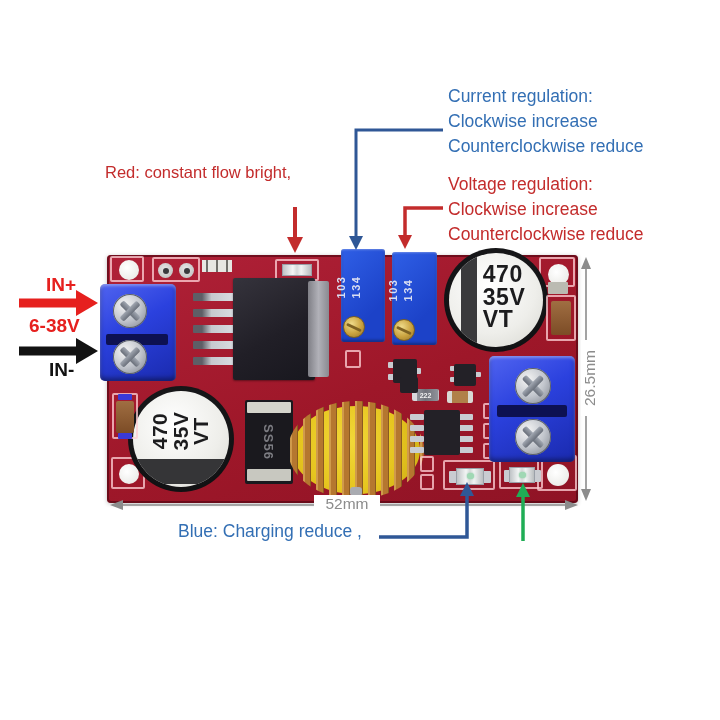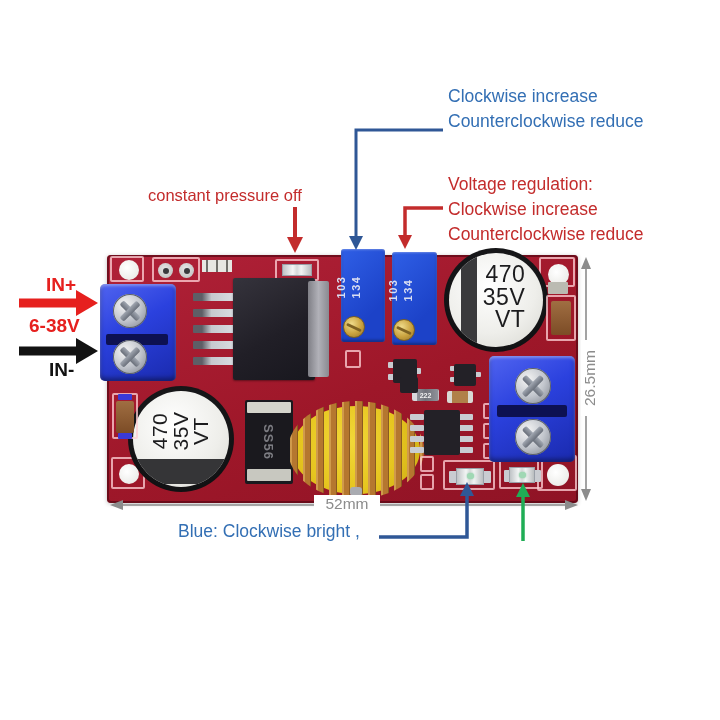--- a/index.html
+++ b/index.html
@@ -46,21 +46,21 @@
                   transform:rotate(-90deg); font-size:11px; font-weight:bold;
                   letter-spacing:1.5px; color:#D9DEF2; }
   .gold-screw { border-radius:50%; border:1px solid #7A5E20; box-sizing:border-box;
                 background:radial-gradient(circle at 38% 34%, #EFDB8A, var(--gold) 55%, #92702A); }
   .gold-screw::before { content:""; position:absolute; left:10%; top:44%; width:80%; height:14%;
                 background:#7E6222; transform:rotate(25deg); border-radius:2px; }
 
   .cap-base { background:radial-gradient(circle at 50% 45%, #2A2A2C, #101012 75%); border-radius:50%; }
   .cap-top  { border-radius:50%; overflow:hidden;
               background:radial-gradient(circle at 42% 35%, #FFFFFF, #EEEEEA 58%, #D6D6D0); }
-  .cap-text { font-weight:normal; color:#1C1C1E; line-height:.97; letter-spacing:.5px;text-align:right; }
+  .cap-text { font-weight:bold; color:#1C1C1E; line-height:.97; letter-spacing:.5px; }
 
   .ic-body { background:linear-gradient(150deg,#35333C 0%,#211F27 55%,#18171E 100%); border-radius:2px;
              box-shadow:0 1px 2px rgba(0,0,0,.4); }
   .ic-tab  { background:linear-gradient(90deg,#7F7F86,#B1B1B8 50%,#8A8A91); border-radius:2px; }
   .ic-leg  { background:linear-gradient(90deg,#5E5E66 0 9px,#C6C9CE 40%,#DDE0E5); border-radius:1px; }
   .smd-black { background:#232127; border-radius:2px; }
   .smd-leg { background:#C9CCD1; border-radius:1px; }
   .res-metal { background:linear-gradient(90deg,#D8D8DC 0 5px,#8F9199 5px, #70727A 50%, #8F9199 95%, #D8D8DC); border-radius:2px;
                display:flex; align-items:center; justify-content:center;
                color:#F0F0F0; font-size:7px; font-weight:bold; }
@@ -299,35 +299,36 @@
       <polygon class="hd-blue" points="467,482 460,496 474,496"></polygon>
     </g>
 
     <g>
       <line class="ln-green" x1="523" y1="541" x2="523" y2="496" stroke-width="3.5"></line>
       <polygon class="hd-green" points="523,483 516,497 530,497"></polygon>
     </g>
   </svg>
 
   <div class="a annot c-blue" style="left:448px;top:84px">
+    <div>Current regulation:</div>
     <div>Clockwise increase</div>
     <div>Counterclockwise reduce</div>
   </div>
 
   <div class="a annot c-red" style="left:448px;top:172px">
     <div>Voltage regulation:</div>
     <div>Clockwise increase</div>
     <div>Counterclockwise reduce</div>
   </div>
 
-  <div class="a annot-sm c-red" style="left:148px;top:184px">constant pressure off</div>
+  <div class="a annot-sm c-red" style="left:105px;top:161px">Red: constant flow bright,</div>
 
   <div class="a in-label" style="left:46px;top:274px;color:var(--arrow-red)">IN+</div>
   <div class="a in-label" style="left:29px;top:315px;color:var(--arrow-red)">6-38V</div>
   <div class="a in-label" style="left:49px;top:359px;color:var(--arrow-black)">IN-</div>
 
-  <div class="a annot c-blue" style="left:178px;top:519px">Blue: Clockwise bright ,</div>
+  <div class="a annot c-blue" style="left:178px;top:519px">Blue: Charging reduce ,</div>
 
 
   <div class="a dim-label" style="left:314px;top:495px;width:58px">52mm</div>
   <div class="a dim-label" style="left:552px;top:369px;width:68px;transform:rotate(-90deg)">26.5mm</div>
 
 </div>
 
 </body></html>

